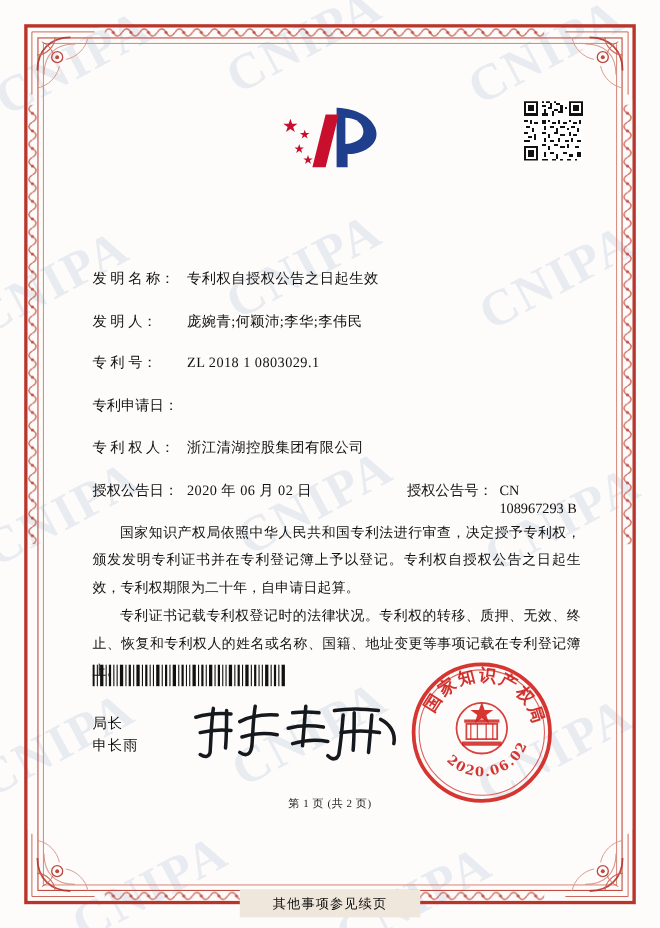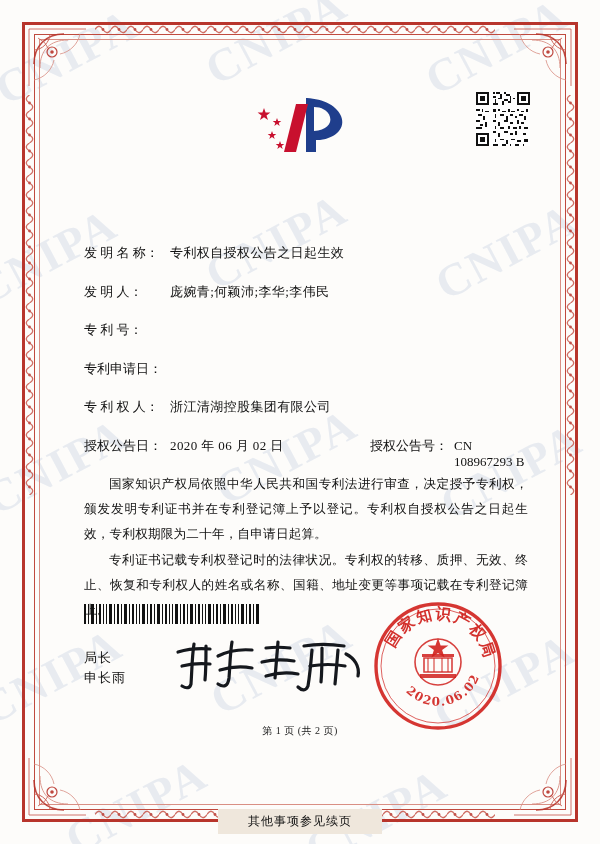--- a/index.html
+++ b/index.html
@@ -456,20 +456,21 @@
       <div class="field-row">
         <span class="field-label">发 明 名 称：</span>
         <span class="field-value">专利权自授权公告之日起生效</span>
       </div>
       <div class="field-row">
         <span class="field-label">发 明 人：</span>
         <span class="field-value">庞婉青;何颖沛;李华;李伟民</span>
       </div>
       <div class="field-row">
         <span class="field-label">专 利 号：</span>
+        <span class="field-value">ZL 2018 1 0803029.1</span>
       </div>
       <div class="field-row">
         <span class="field-label">专利申请日：</span>
       </div>
       <div class="field-row">
         <span class="field-label">专 利 权 人：</span>
         <span class="field-value">浙江清湖控股集团有限公司</span>
       </div>
       <div class="field-row dual">
         <span class="field-label">授权公告日：</span>

